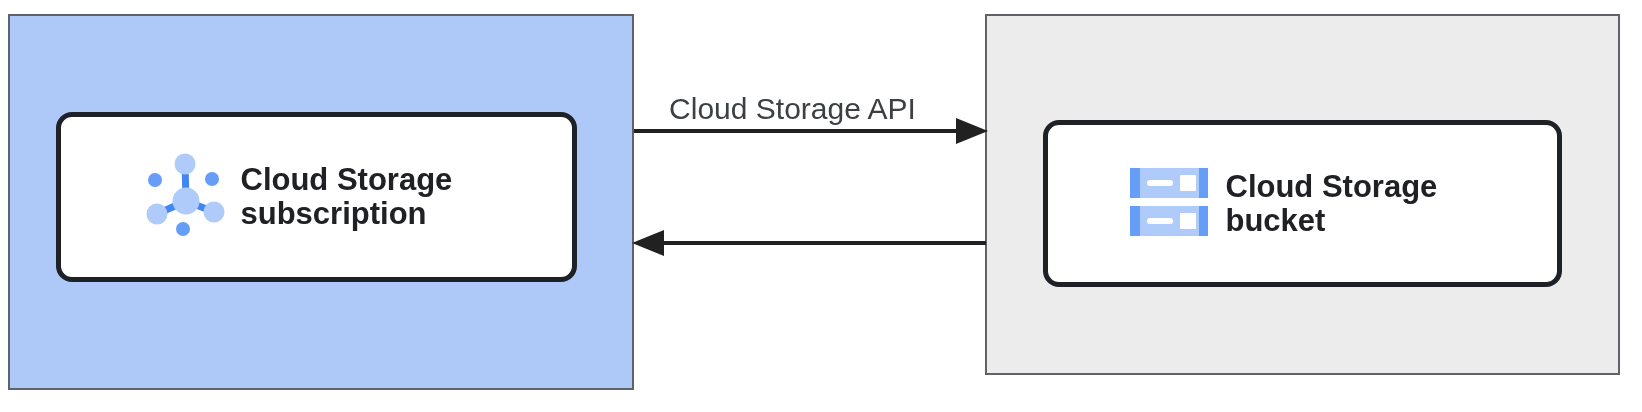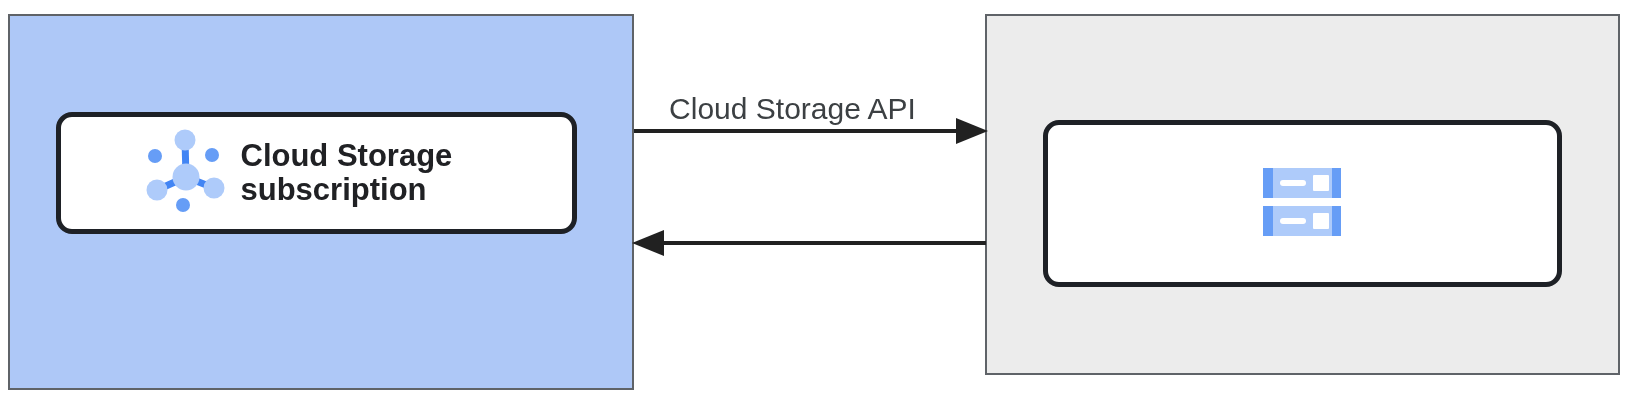--- a/index.html
+++ b/index.html
@@ -37,21 +37,21 @@
     border: 5px solid var(--node-border, #1E2126);
     border-radius: 16px;
     display: flex;
     align-items: center;
     justify-content: center;
     gap: 16px;
     z-index: 2;
   }
   .node-subscription {
     left: 56px; top: 112px;
-    width: 521px; height: 122px;
+    width: 521px; height: 170px;
   }
   .node-bucket {
     left: 1043px; top: 120px;
     width: 519px; height: 167px;
   }
   .node-label {
     font-size: 31px;
     font-weight: bold;
     line-height: 34px;
     color: var(--label-text, #202124);
@@ -142,15 +142,16 @@
         </g>
         <g>
           <rect class="cs-body" x="0" y="38" width="78" height="30"></rect>
           <rect class="cs-edge" x="0" y="38" width="10" height="30"></rect>
           <rect class="cs-edge" x="69" y="38" width="9" height="30"></rect>
           <rect class="cs-white" x="17" y="50" width="26" height="6" rx="3"></rect>
           <rect class="cs-white" x="50" y="45" width="16" height="16" rx="1"></rect>
         </g>
       </svg>
     </span>
+    <span class="node-label">Cloud Storage bucket</span>
   </div>
 
 </div>
 
 </body></html>

